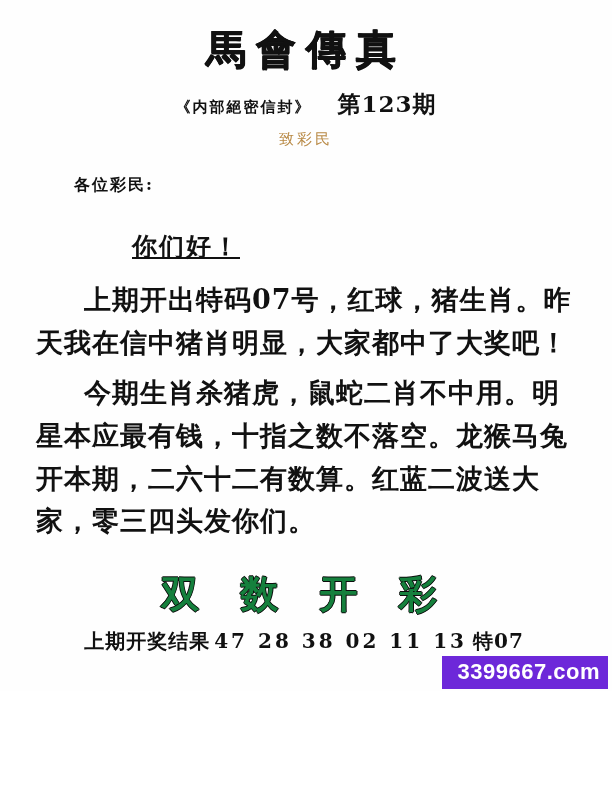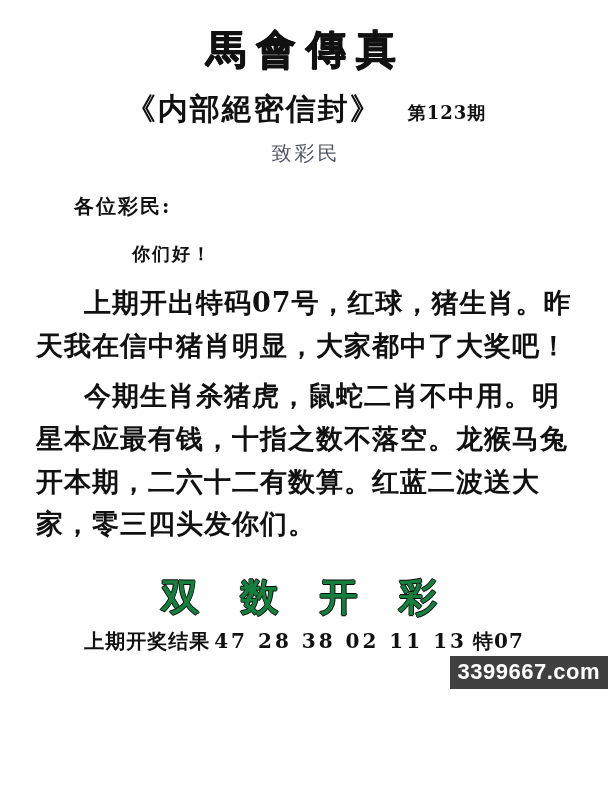--- a/index.html
+++ b/index.html
@@ -35,55 +35,56 @@
   }
   .subtitle-row {
     text-align: center;
     margin-top: 12px;
     color: #111111;
     font-family: "DejaVu Serif", serif;
     font-weight: bold;
     white-space: nowrap;
   }
   .subtitle-bracket {
-    font-size: 30px;
+    font-size: 15px;
     letter-spacing: 2px;
   }
   .issue {
-    font-size: 18px;
+    font-size: 23px;
     letter-spacing: 1px;
     margin-left: 26px;
   }
   .addressee {
     text-align: center;
     margin-top: 10px;
-    font-size: 20px;
-    color: #0f172a;
+    font-size: 15px;
+    color: #a16207;
     letter-spacing: 3px;
     font-family: "DejaVu Serif", serif;
     opacity: 0.75;
   }
 
   
   .letter {
     margin: 26px 36px 0 36px;
     color: #111111;
     font-family: "DejaVu Serif", serif;
     font-weight: bold;
   }
   .salutation {
-    font-size: 20px;
+    font-size: 16px;
     letter-spacing: 2px;
     margin-left: 38px;
   }
   .greeting {
-    font-size: 18px;
+    font-size: 25px;
     letter-spacing: 2px;
-    margin-top: 22px;
+    margin-top: 34px;
     margin-left: 96px;
+    text-decoration: underline;
   }
   .para {
     font-size: 27px;
     line-height: 1.58;
     letter-spacing: 1px;
     margin-top: 16px;
     text-indent: 48px;
   }
   .para.p2 {
     margin-top: 8px;
@@ -121,27 +122,27 @@
   }
   .result-line .special {
     margin-left: 6px;
   }
 
   
   .watermark {
     position: absolute;
     right: 4px;
     bottom: 2px;
-    background: #404040;
+    background: #6d28d9;
     color: #ffffff;
     font-family: "Liberation Sans", sans-serif;
     font-weight: bold;
     font-size: 22px;
     line-height: 1;
-    padding: 5px 8px 6px 8px;
+    padding: 5px 8px 6px 16px;
     letter-spacing: 0.5px;
   }
 </style>
 </head>
 <body>
 
 <div class="page">
 
   <div class="title">馬會傳真</div>
 

